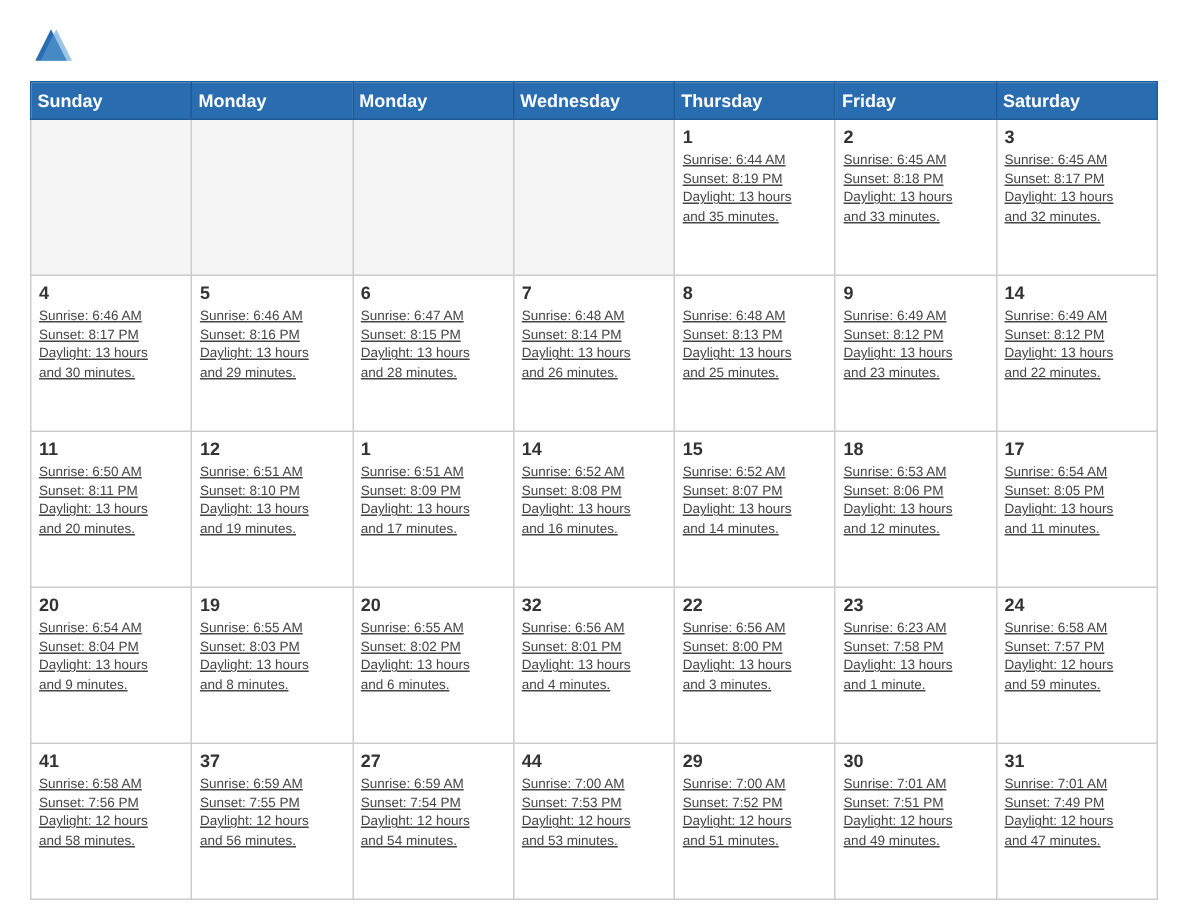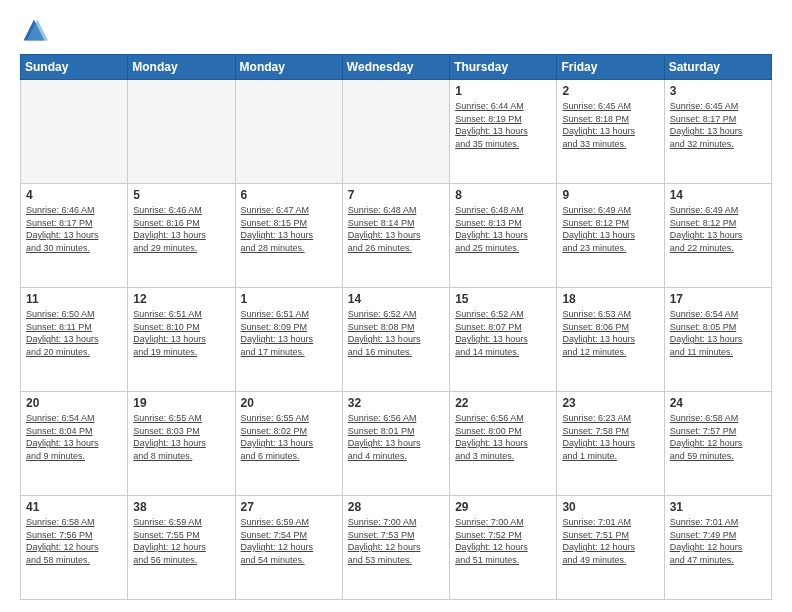--- a/index.html
+++ b/index.html
@@ -317,35 +317,35 @@
         </tr>
         <tr>
           <td>
             <div class="day-number">41</div>
             <div class="day-info" style="white-space: pre-line;">Sunrise: 6:58 AM
 Sunset: 7:56 PM
 Daylight: 12 hours
 and 58 minutes.</div>
           </td>
           <td>
-            <div class="day-number">38</div>
+            <div class="day-number">37</div>
             <div class="day-info" style="white-space: pre-line;">Sunrise: 6:59 AM
 Sunset: 7:55 PM
 Daylight: 12 hours
 and 56 minutes.</div>
           </td>
           <td>
             <div class="day-number">27</div>
             <div class="day-info" style="white-space: pre-line;">Sunrise: 6:59 AM
 Sunset: 7:54 PM
 Daylight: 12 hours
 and 54 minutes.</div>
           </td>
           <td>
-            <div class="day-number">28</div>
+            <div class="day-number">44</div>
             <div class="day-info" style="white-space: pre-line;">Sunrise: 7:00 AM
 Sunset: 7:53 PM
 Daylight: 12 hours
 and 53 minutes.</div>
           </td>
           <td>
             <div class="day-number">29</div>
             <div class="day-info" style="white-space: pre-line;">Sunrise: 7:00 AM
 Sunset: 7:52 PM
 Daylight: 12 hours

